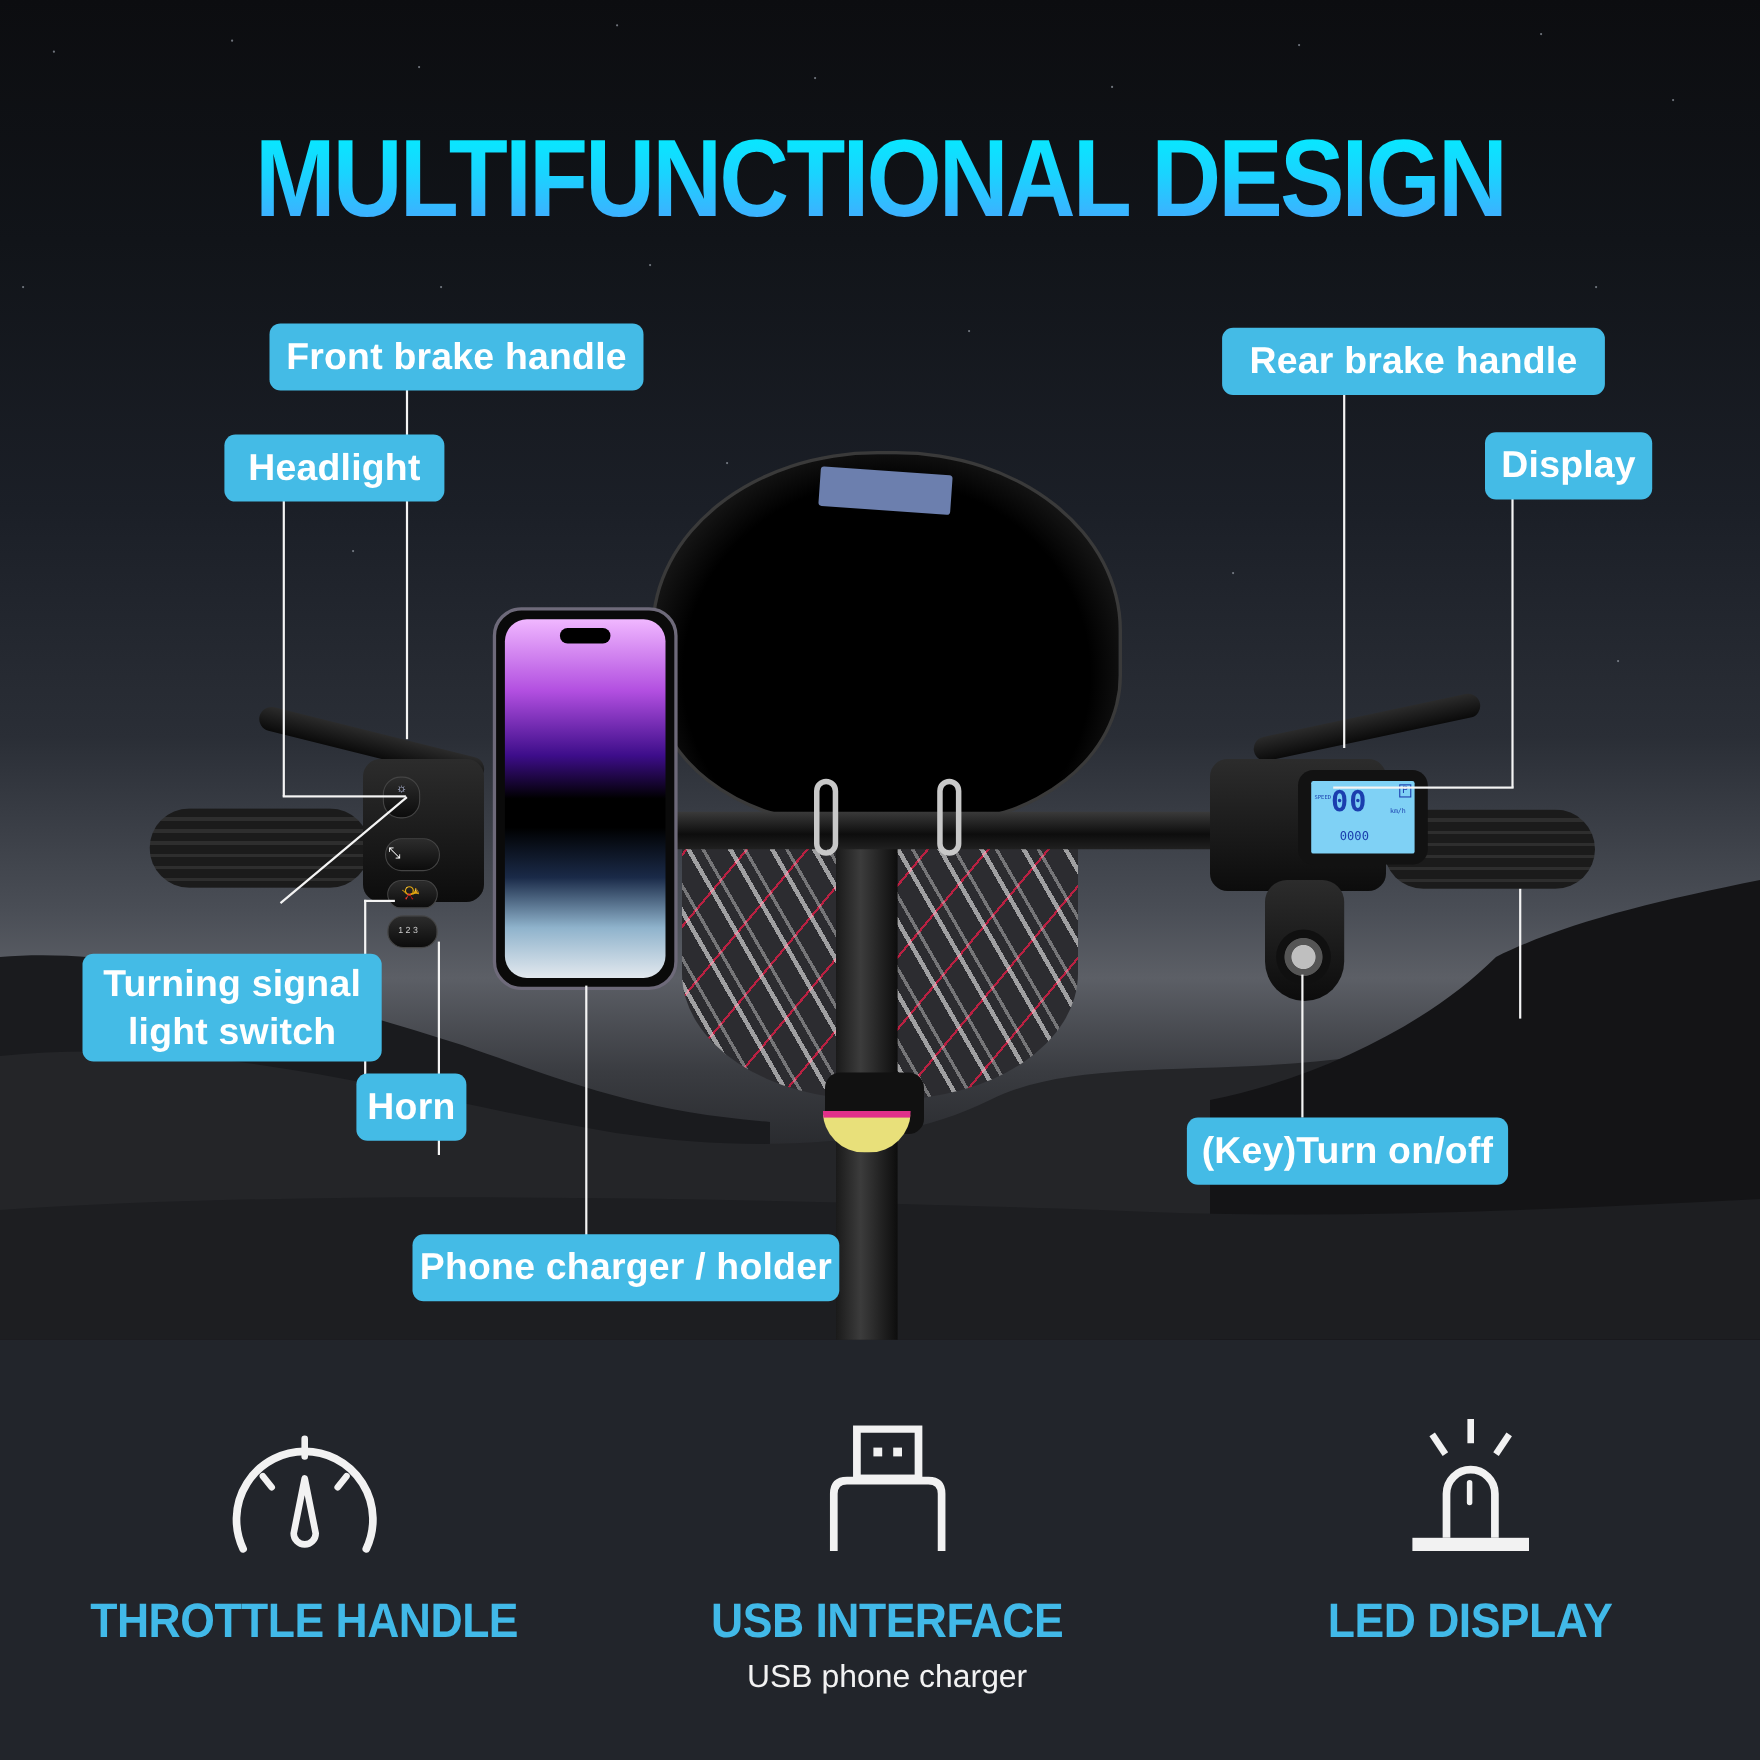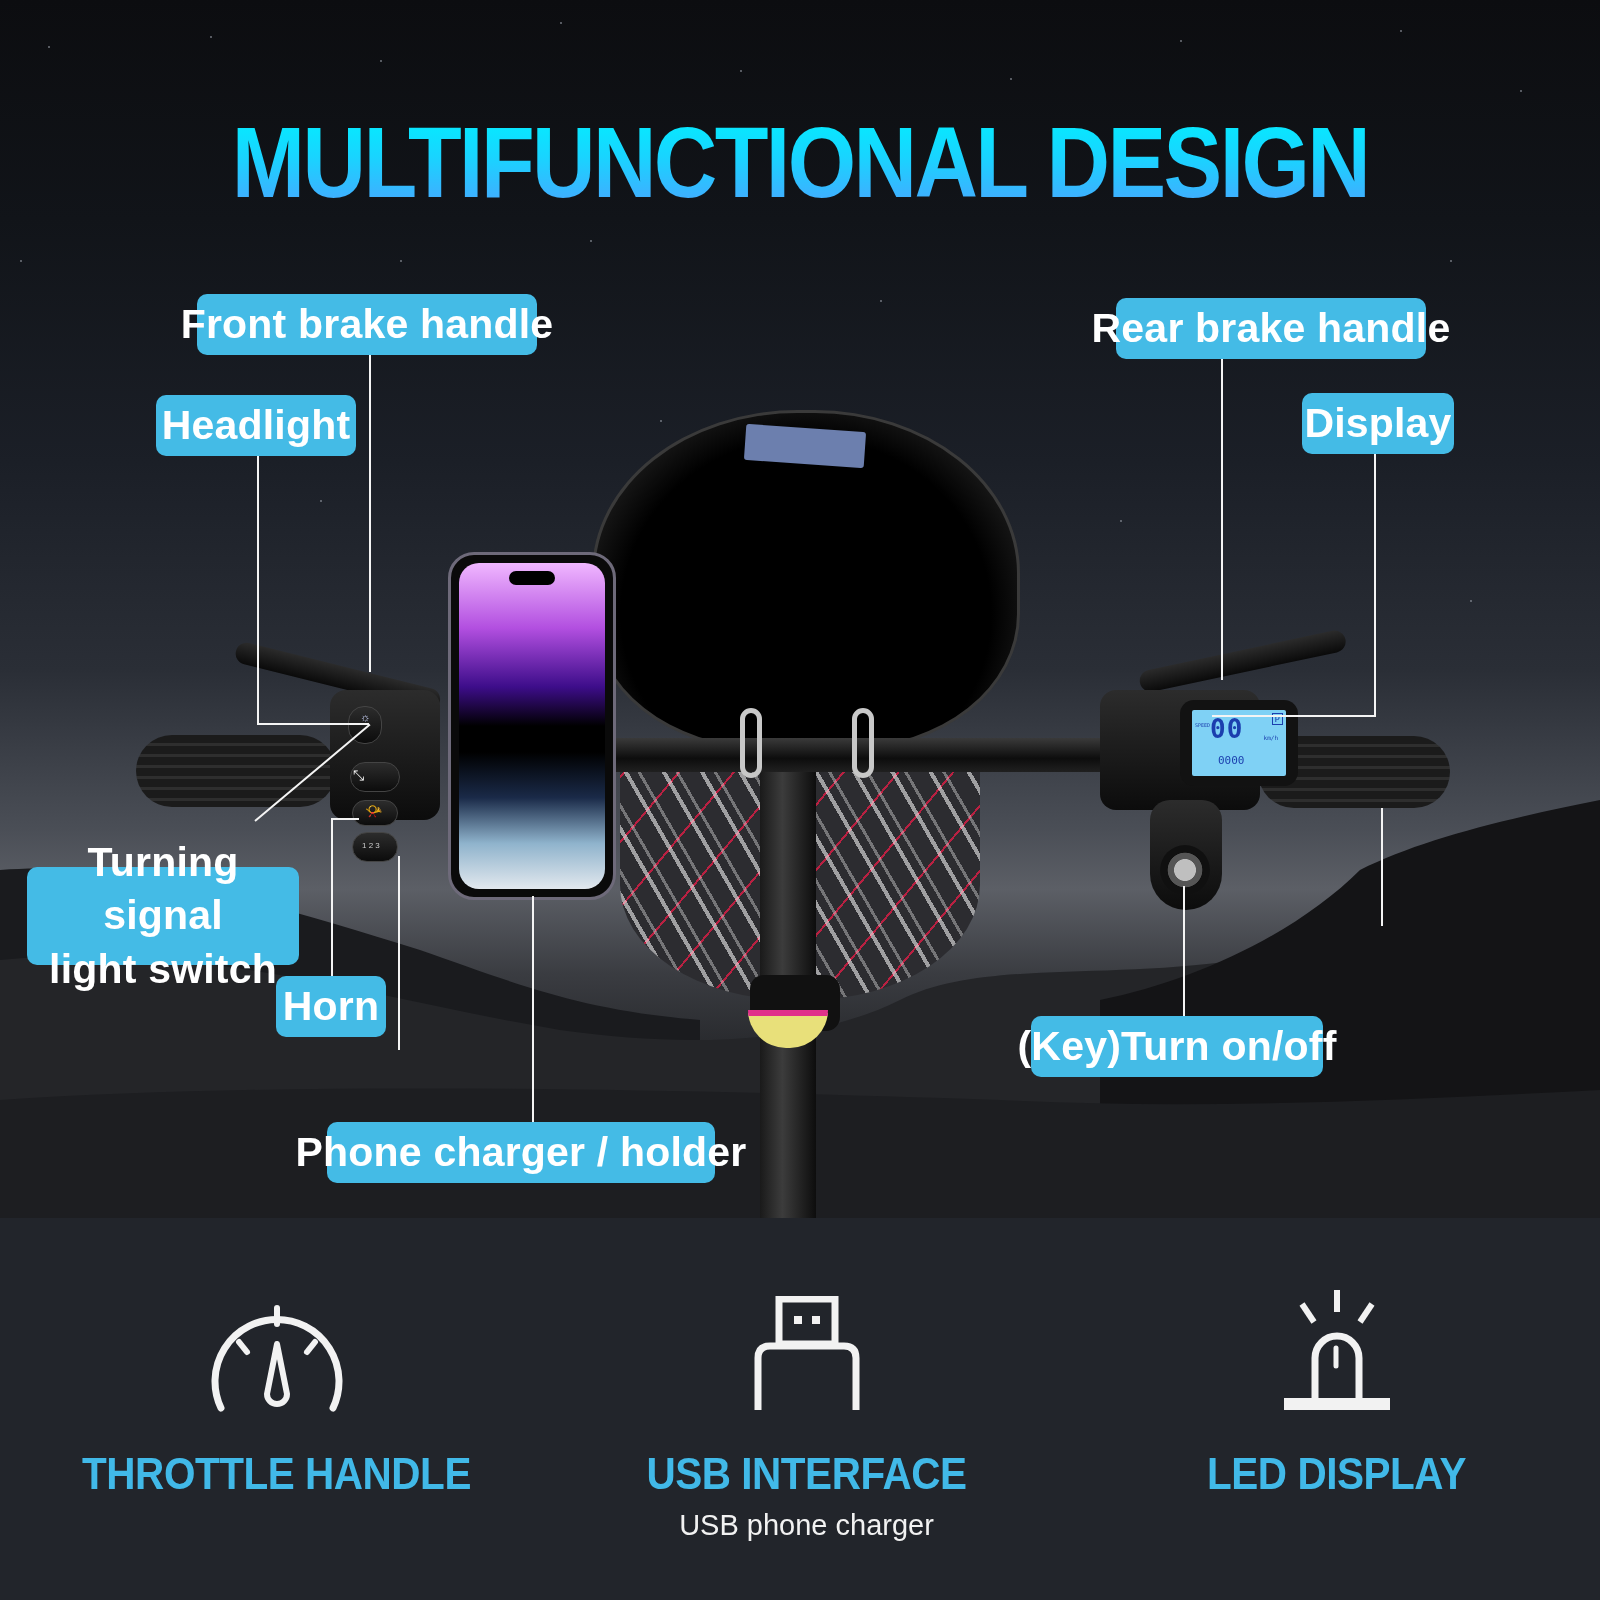--- a/index.html
+++ b/index.html
@@ -17,22 +17,22 @@
     position: absolute; left: 0; top: 112px; width: 1600px; text-align: center;
     font-size: 100px; font-weight: 900; letter-spacing: -3px; line-height: 1;
     font-family: "Liberation Sans", sans-serif;
     transform: scaleX(0.88);
     background: linear-gradient(180deg, #00f0ff 0%, #19d4ff 45%, #4aa4ff 100%);
     -webkit-background-clip: text; background-clip: text; color: transparent;
   }
 
   .label {
     position: absolute; background: #44bbe6; color: #fff; border-radius: 10px;
-    font-size: 41px; font-weight: 600; line-height: 1.35; display: flex; align-items: center; justify-content: center;
-    text-align: center; white-space: nowrap; letter-spacing: 0.2px;
+    font-size: 34px; font-weight: 600; line-height: 1.35; display: flex; align-items: center; justify-content: center;
+    text-align: center; white-space: nowrap; letter-spacing: 0.2px; margin-left: 48px;
   }
   .line { position: absolute; background: #f4f4f4; }
 
   
   .part { position: absolute; }
   .bag { left: 592px; top: 410px; width: 428px; height: 340px; border-radius: 48% 48% 40% 40%;
     background: radial-gradient(ellipse at 50% 60%, #000 0%, #000 62%, #1a1a1a 78%, #2e2e2e 100%);
     border: 3px solid #3a3a3a; }
   .bag-tab { left: 745px; top: 428px; width: 120px; height: 36px; background: #6c7fae; transform: rotate(4deg); border-radius: 3px; }
   .basket { left: 620px; top: 760px; width: 360px; height: 240px; border-radius: 0 0 48% 48%;
@@ -161,23 +161,23 @@
   <div class="line" style="left:1221px;top:358px;width:2px;height:322px"></div>
   <div class="line" style="left:1374px;top:452px;width:2px;height:264px"></div>
   <div class="line" style="left:1212px;top:715px;width:164px;height:2px"></div>
   <div class="line" style="left:1381px;top:808px;width:2px;height:118px"></div>
   <div class="line" style="left:1183px;top:886px;width:2px;height:130px"></div>
 
   <div class="label" style="left:197px;top:294px;width:340px;height:61px">Front brake handle</div>
   <div class="label" style="left:156px;top:395px;width:200px;height:61px">Headlight</div>
   <div class="label" style="left:27px;top:867px;width:272px;height:98px;white-space:pre-line;line-height:1.3">Turning signal
 light switch</div>
-  <div class="label" style="left:276px;top:976px;width:110px;height:61px">Horn</div>
+  <div class="label" style="left:276px;top:976px;width:100px;height:61px">Horn</div>
   <div class="label" style="left:327px;top:1122px;width:388px;height:61px">Phone charger / holder</div>
-  <div class="label" style="left:1116px;top:298px;width:310px;height:61px">Rear brake handle</div>
+  <div class="label" style="left:1063px;top:298px;width:348px;height:61px">Rear brake handle</div>
   <div class="label" style="left:1302px;top:393px;width:152px;height:61px">Display</div>
   <div class="label" style="left:1031px;top:1016px;width:292px;height:61px">(Key)Turn on/off</div>
 </div>
 
 <div class="feature" style="left:10px">
   <div class="icon">
     <svg width="140" height="118" viewBox="0 0 140 118">
       <path d="M14 114 A62 62 0 1 1 126 114" fill="none" stroke="#f2f2f2" stroke-width="7" stroke-linecap="round"></path>
       <line x1="70" y1="14" x2="70" y2="30" stroke="#f2f2f2" stroke-width="6" stroke-linecap="round"></line>
       <line x1="32" y1="48" x2="40" y2="58" stroke="#f2f2f2" stroke-width="6" stroke-linecap="round"></line>

